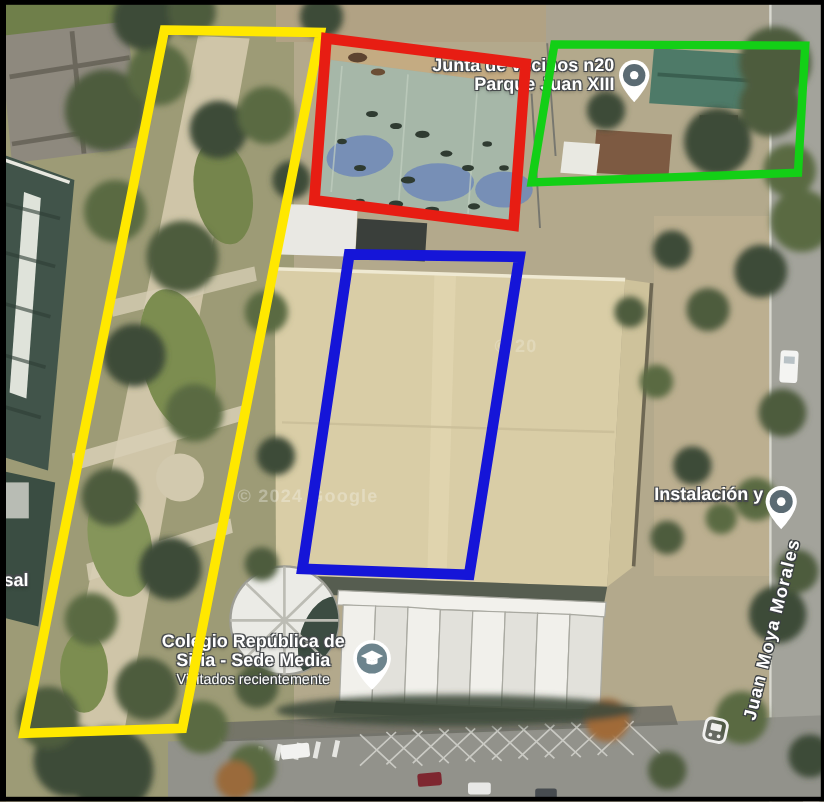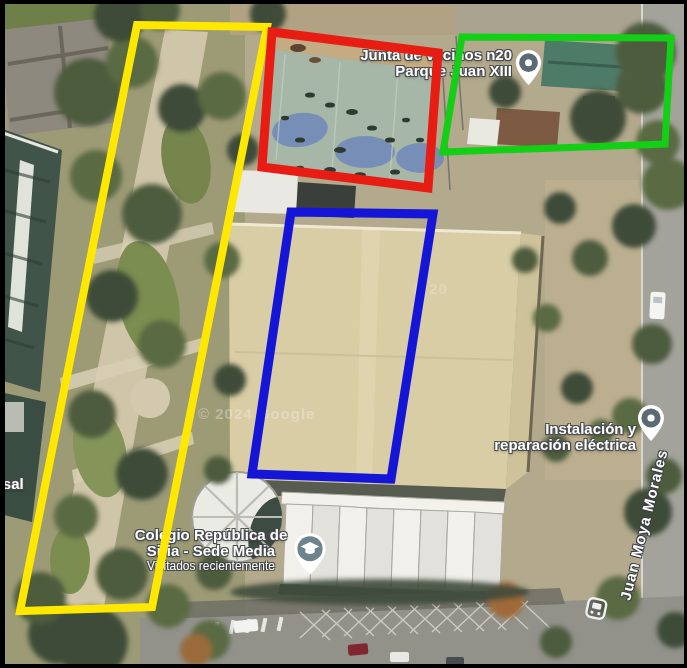--- a/index.html
+++ b/index.html
@@ -230,23 +230,22 @@
     <div>Parque Juan XIII</div>
   </div>
   <div class="pin" style="left:514px;top:49px;">
     <svg width="29" height="37" viewBox="0 0 29 38">
       <path d="M14.5 1 C7.2 1 1.5 6.7 1.5 14 C1.5 23.5 14.5 37 14.5 37 C14.5 37 27.5 23.5 27.5 14 C27.5 6.7 21.8 1 14.5 1 Z" fill="#ffffff"></path>
       <circle cx="14.5" cy="14" r="9.6" fill="#5b6b73"></circle>
         <circle cx="14.5" cy="14" r="3.6" fill="#ffffff"></circle>
     </svg>
   </div>
 
-  <div class="maplabel right" style="left:480px;top:421px;width:156px;">
+  <div class="maplabel right" style="left:480px;top:405px;width:156px;">
     <div>Instalación y</div>
-    <div>reparación eléctrica</div>
   </div>
   <div class="pin" style="left:636px;top:404px;">
     <svg width="30" height="38" viewBox="0 0 29 38">
       <path d="M14.5 1 C7.2 1 1.5 6.7 1.5 14 C1.5 23.5 14.5 37 14.5 37 C14.5 37 27.5 23.5 27.5 14 C27.5 6.7 21.8 1 14.5 1 Z" fill="#ffffff"></path>
       <circle cx="14.5" cy="14" r="9.6" fill="#5b6b73"></circle>
         <circle cx="14.5" cy="14" r="3.6" fill="#ffffff"></circle>
     </svg>
   </div>
 
   <div class="maplabel center" style="left:128px;top:527px;width:166px;">

